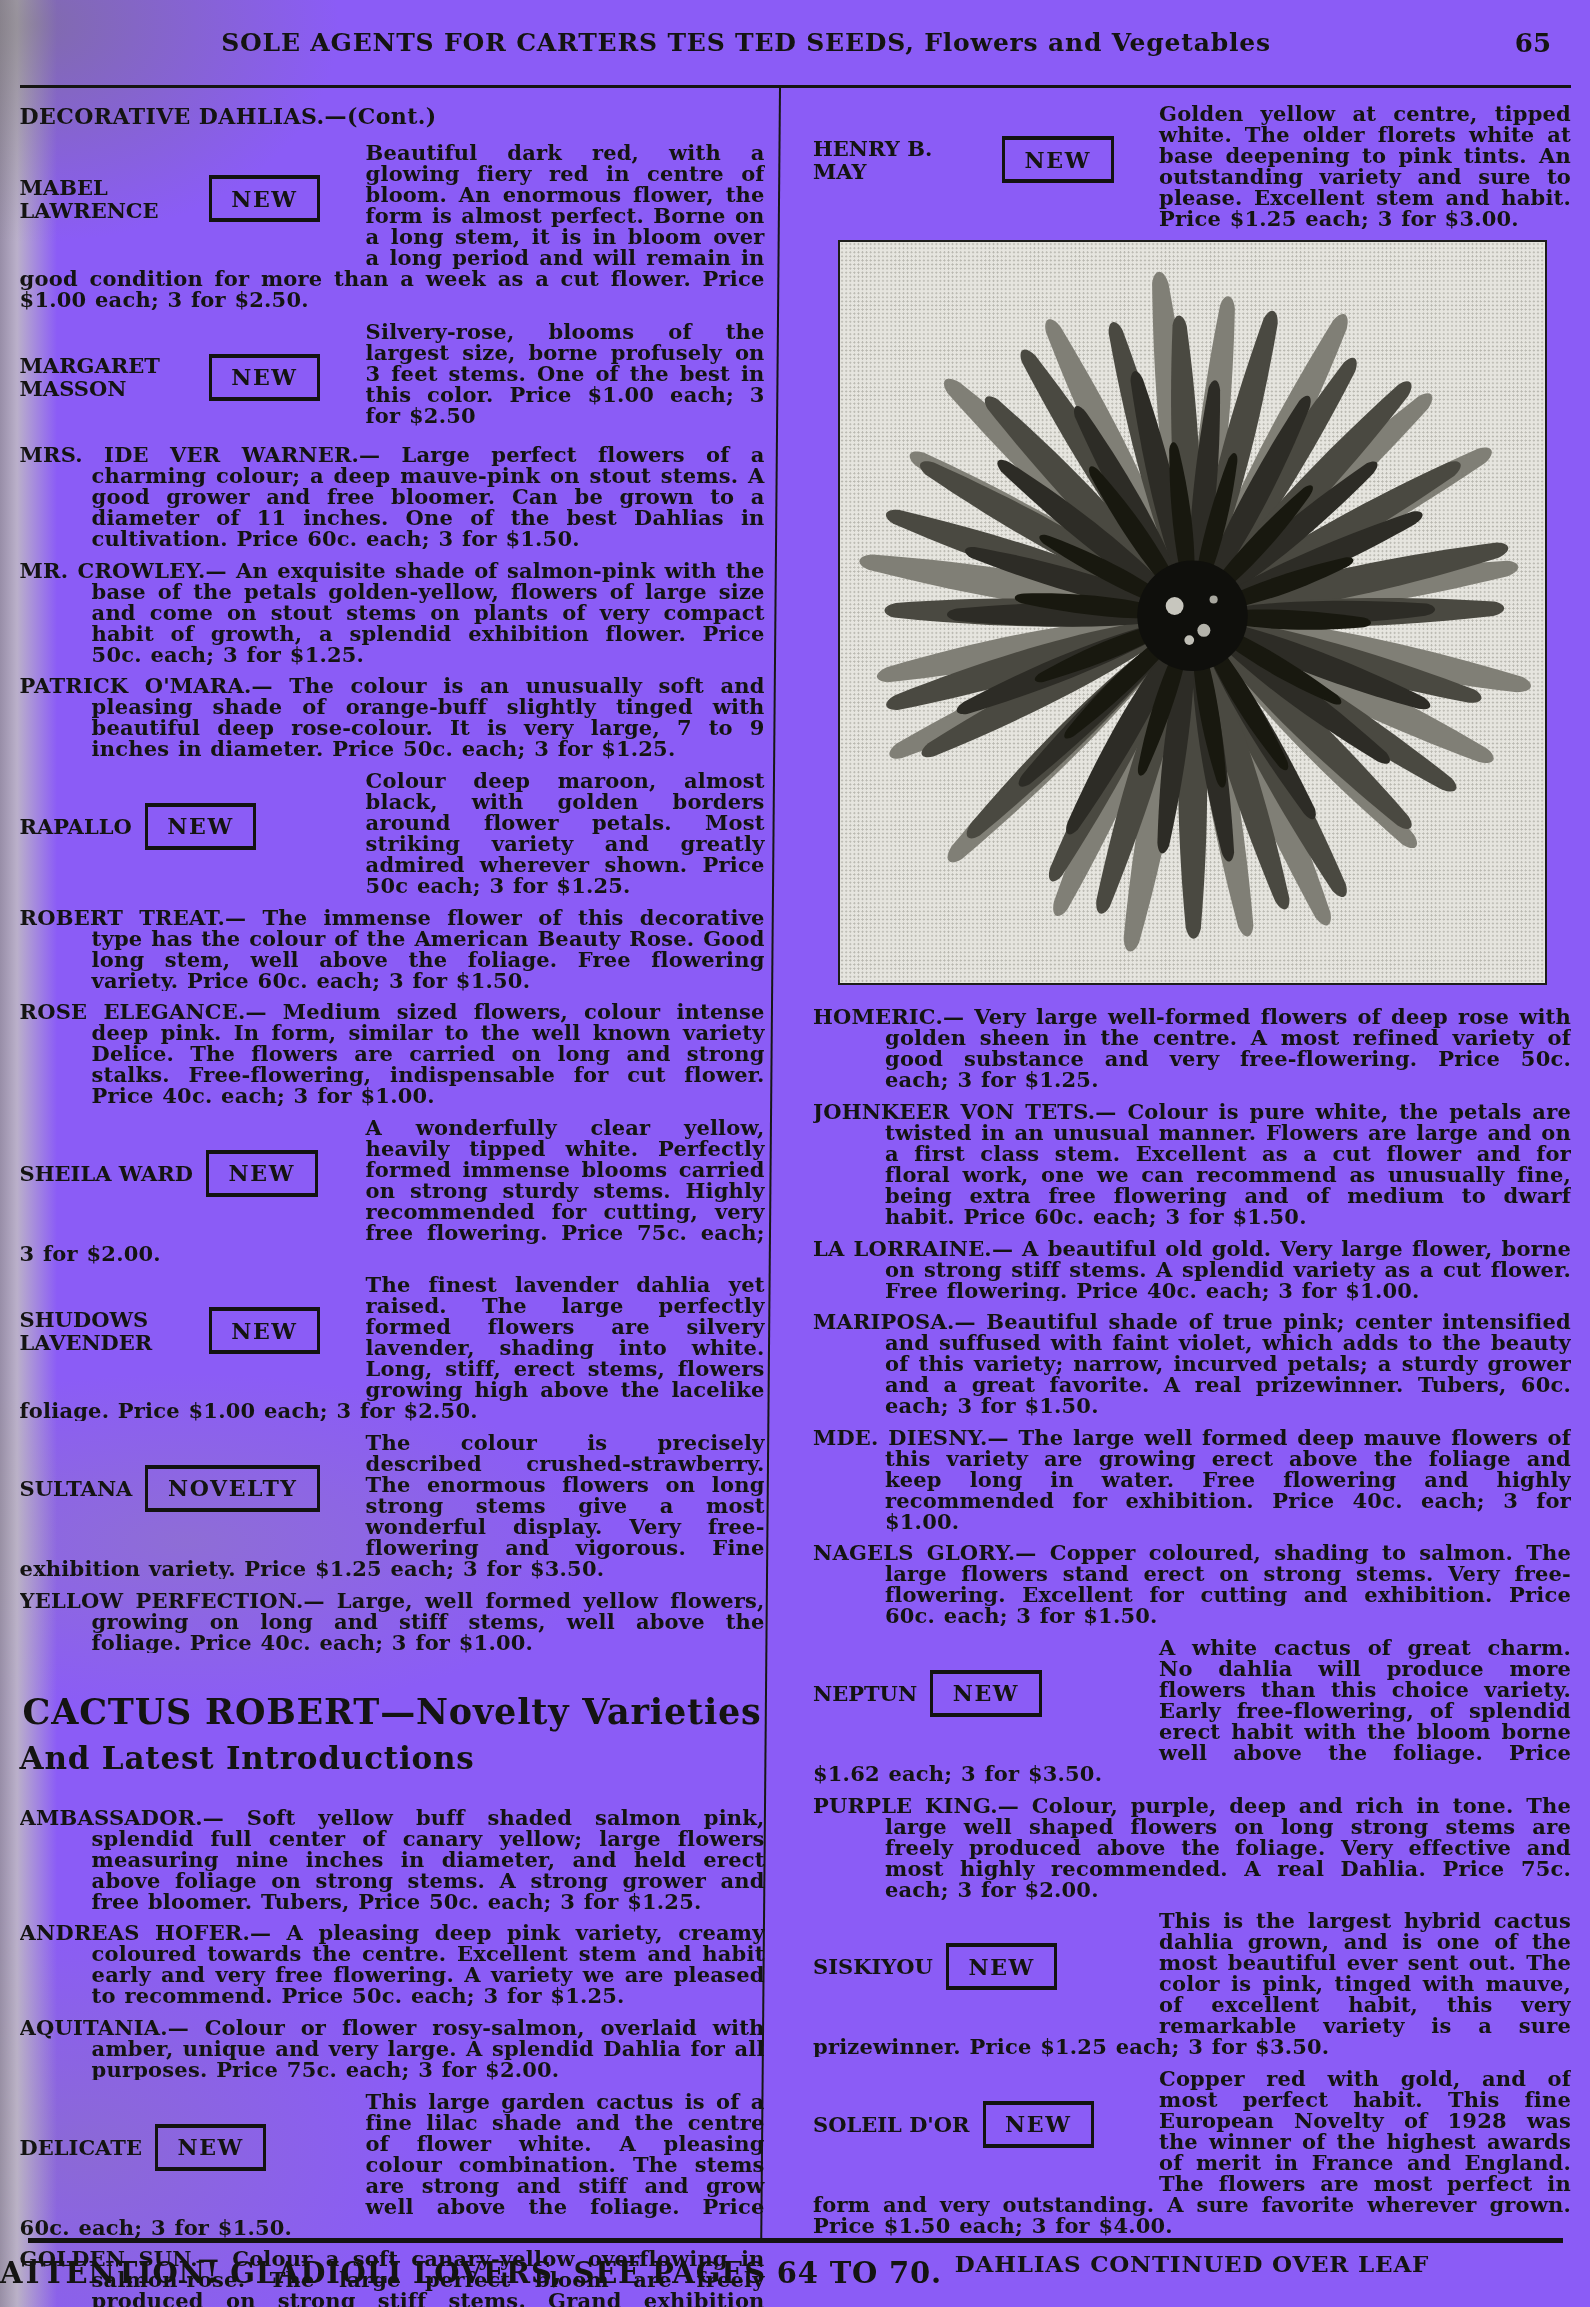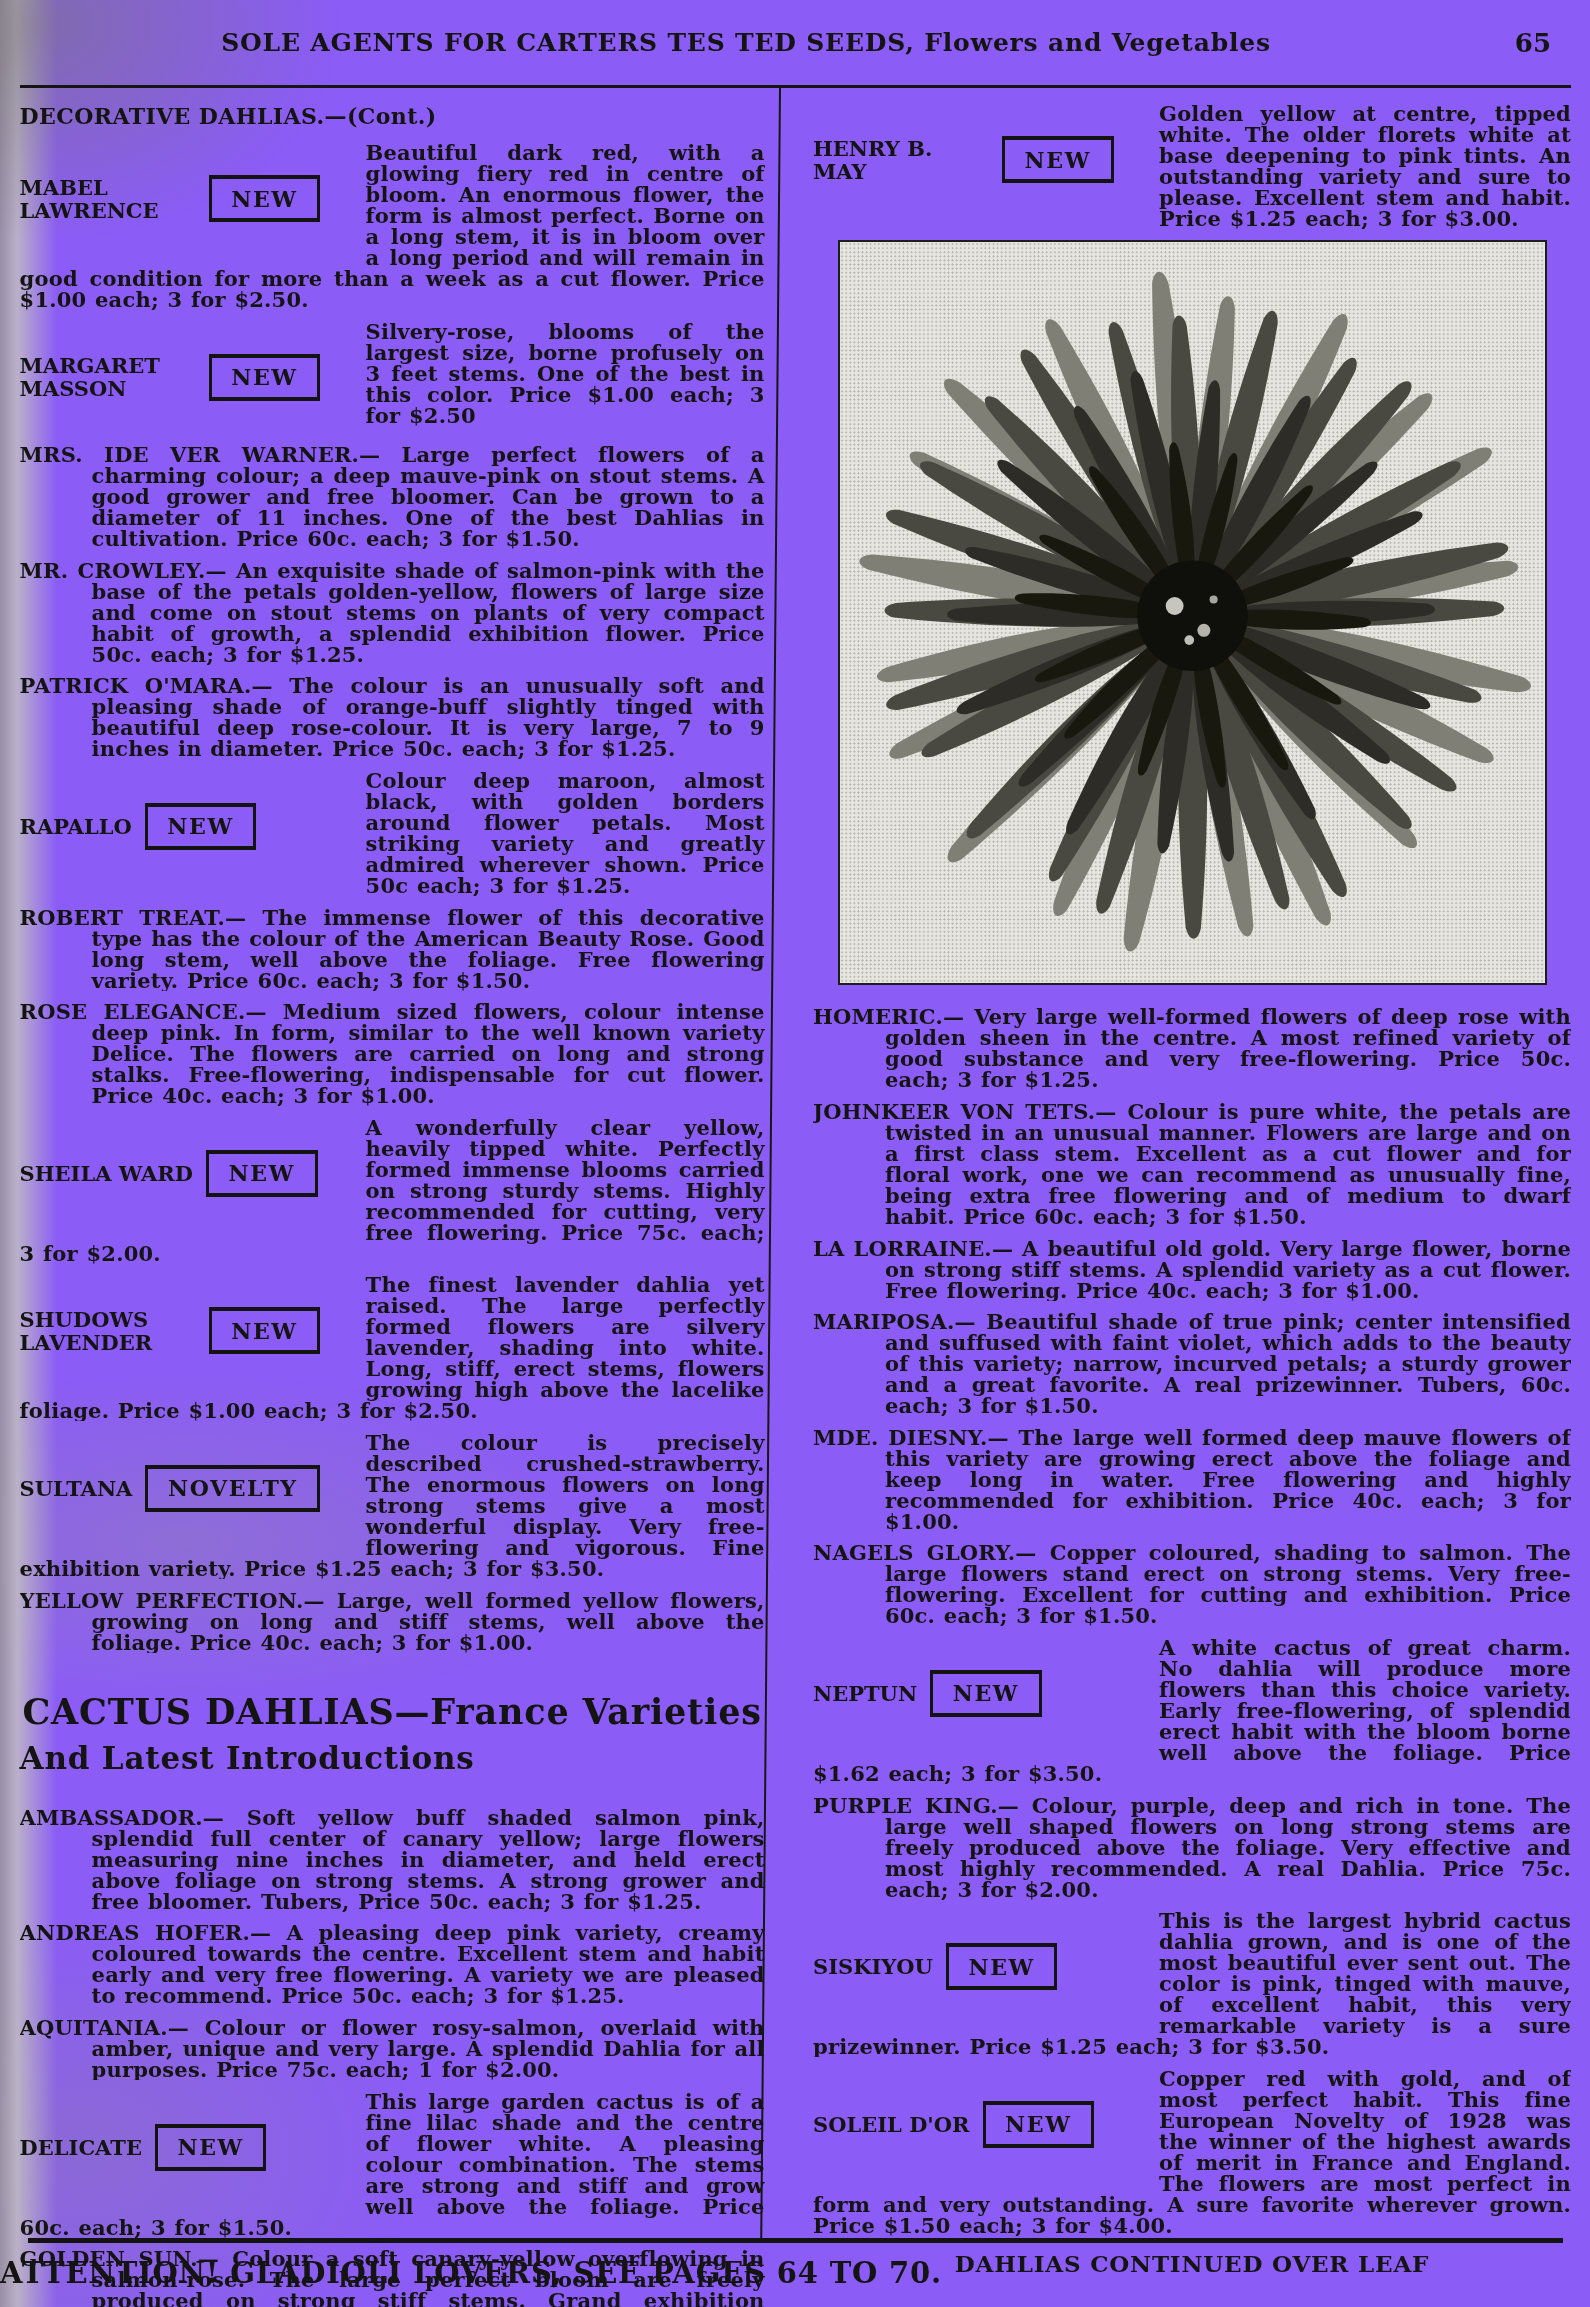--- a/index.html
+++ b/index.html
@@ -168,36 +168,36 @@
       <span class="new-box">NOVELTY</span>
     </div>
     <p class="etext"><span class="etext-body">The colour is precisely described crushed-strawberry.  The enormous flowers on long strong stems give a most wonderful display.  Very free-flowering and vigorous.  Fine exhibition variety.  Price $1.25 each; 3 for $3.50.</span></p>
   </div>
 
   <div class="entry runin">
 
     <p class="etext"><span class="vname-inline">YELLOW PERFECTION.—</span><span class="etext-body"> Large, well formed yellow flowers, growing on long and stiff stems, well above the foliage. Price 40c. each; 3 for $1.00.</span></p>
   </div>
 </div>
-    <h2 class="big-head">CACTUS DAHLIAS—France Varieties</h2>
+    <h2 class="big-head">CACTUS ROBERT—Novelty Varieties</h2>
     <h3 class="big-head2">And Latest Introductions</h3>
     <div id="entries2">
   <div class="entry runin">
 
     <p class="etext"><span class="vname-inline">AMBASSADOR.—</span><span class="etext-body"> Soft yellow buff shaded salmon pink, splendid full center of canary yellow; large flowers measuring nine inches in diameter, and held erect above foliage on strong stems.  A strong grower and free bloomer.  Tubers, Price 50c. each; 3 for $1.25.</span></p>
   </div>
 
   <div class="entry runin">
 
     <p class="etext"><span class="vname-inline">ANDREAS HOFER.—</span><span class="etext-body"> A pleasing deep pink variety, creamy coloured towards the centre.  Excellent stem and habit early and very free flowering.  A variety we are pleased to recommend.  Price 50c. each; 3 for $1.25.</span></p>
   </div>
 
   <div class="entry runin">
 
-    <p class="etext"><span class="vname-inline">AQUITANIA.—</span><span class="etext-body"> Colour or flower rosy-salmon, overlaid with amber, unique and very large.  A splendid Dahlia for all purposes.  Price 75c. each; 1 for $2.00.</span></p>
+    <p class="etext"><span class="vname-inline">AQUITANIA.—</span><span class="etext-body"> Colour or flower rosy-salmon, overlaid with amber, unique and very large.  A splendid Dahlia for all purposes.  Price 75c. each; 3 for $2.00.</span></p>
   </div>
 
   <div class="entry">
     <div class="badge-block">
       <span class="vname">DELICATE</span>
       <span class="new-box">NEW</span>
     </div>
     <p class="etext"><span class="etext-body">This large garden cactus is of a fine lilac shade and the centre of flower white.  A pleasing colour combination. The stems are strong and stiff and grow well above the foliage.  Price 60c. each; 3 for $1.50.</span></p>
   </div>
 

